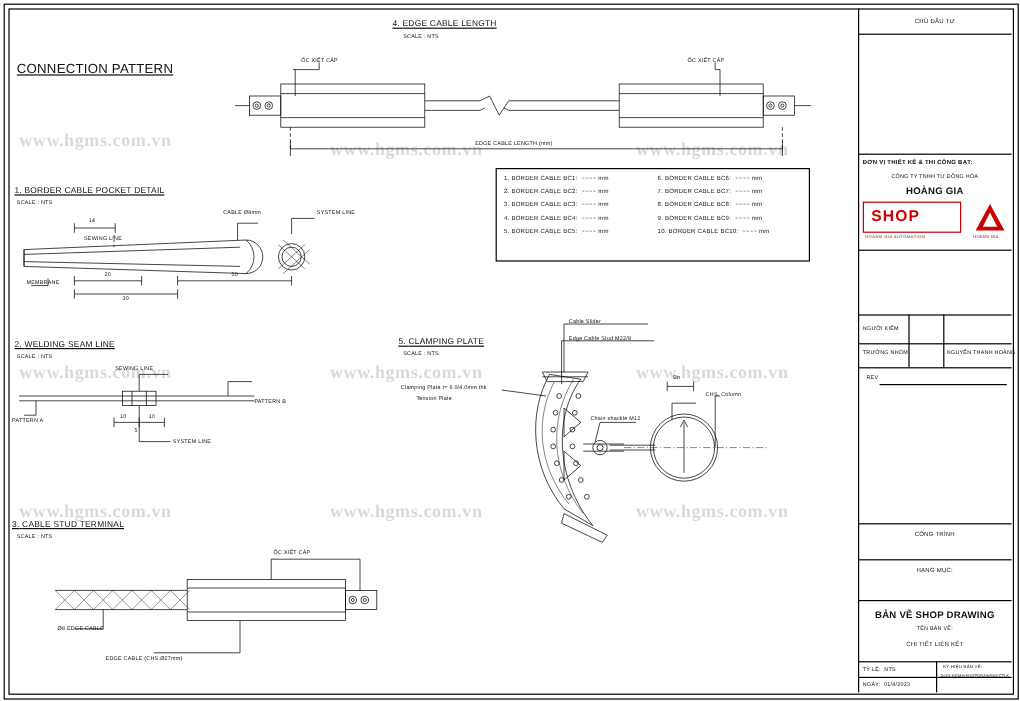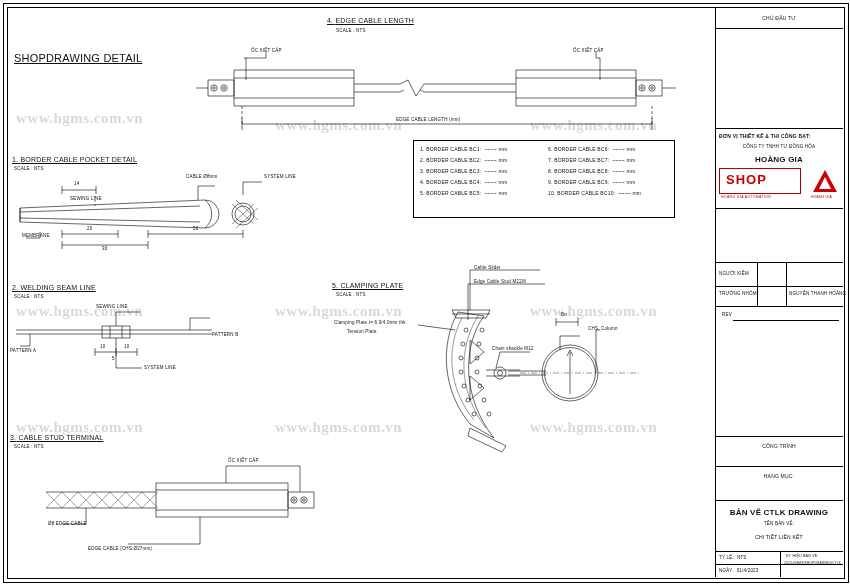--- a/index.html
+++ b/index.html
@@ -35,21 +35,21 @@
   <div class="wm" style="left:16px;top:110px;">www.hgms.com.vn</div>
   <div class="wm" style="left:275px;top:117px;">www.hgms.com.vn</div>
   <div class="wm" style="left:530px;top:117px;">www.hgms.com.vn</div>
   <div class="wm" style="left:16px;top:303px;">www.hgms.com.vn</div>
   <div class="wm" style="left:275px;top:303px;">www.hgms.com.vn</div>
   <div class="wm" style="left:530px;top:303px;">www.hgms.com.vn</div>
   <div class="wm" style="left:16px;top:419px;">www.hgms.com.vn</div>
   <div class="wm" style="left:275px;top:419px;">www.hgms.com.vn</div>
   <div class="wm" style="left:530px;top:419px;">www.hgms.com.vn</div>
 
-  <div class="txt t11 u" style="left:14px;top:52px;">SHOPDRAWING DETAIL</div>
+  <div class="txt t11 u" style="left:14px;top:52px;">CONNECTION PATTERN</div>
 
   <div class="txt t7 u" style="left:327px;top:17px;"><span>4.</span> <span>EDGE CABLE LENGTH</span></div>
   <div class="txt t45" style="left:336px;top:28px;">SCALE : NTS</div>
 
   <svg style="left:0;top:0;width:850px;height:584px">
     <g stroke="#000" fill="none" stroke-width="0.6">
 
       <line x1="196" y1="88" x2="208" y2="88"></line>
 
       <rect x="208" y="80" width="26" height="16"></rect>
@@ -338,21 +338,21 @@
 
   <div class="txt t45" style="left:722px;top:312px;">REV</div>
   <div class="line h" style="left:733px;top:320px;width:106px;"></div>
 
   <div class="line h" style="left:715px;top:436px;width:128px;"></div>
   <div class="txt t5 c" style="left:715px;top:443px;width:128px;">CÔNG TRÌNH</div>
   <div class="line h" style="left:715px;top:466px;width:128px;"></div>
   <div class="txt t5 c" style="left:715px;top:473px;width:128px;">HẠNG MỤC:</div>
   <div class="line h" style="left:715px;top:500px;width:128px;"></div>
 
-  <div class="txt t8 b c" style="left:715px;top:508px;width:128px;">BẢN VẼ CTLK DRAWING</div>
+  <div class="txt t8 b c" style="left:715px;top:508px;width:128px;">BẢN VẼ SHOP DRAWING</div>
   <div class="txt t45 c" style="left:715px;top:521px;width:128px;">TÊN BẢN VẼ:</div>
   <div class="txt t5 c" style="left:715px;top:534px;width:128px;">CHI TIẾT LIÊN KẾT</div>
 
   <div class="line h" style="left:715px;top:551px;width:128px;"></div>
   <div class="line v" style="left:780px;top:551px;height:26px;"></div>
   <div class="line h" style="left:715px;top:564px;width:128px;"></div>
   <div class="txt t45" style="left:719px;top:555px;"><span>TỶ LỆ:</span> &nbsp;<span>NTS</span></div>
   <div class="txt t45" style="left:719px;top:568px;"><span>NGÀY:</span> &nbsp;<span>01/4/2023</span></div>
   <div class="txt" style="left:786px;top:554px;font-size:3.6px;">KÝ HIỆU BẢN VẼ:</div>
   <div class="txt" style="left:784px;top:561px;font-size:3.2px;">2023-HGMS/SHOPDRAWING/CTLK</div>

